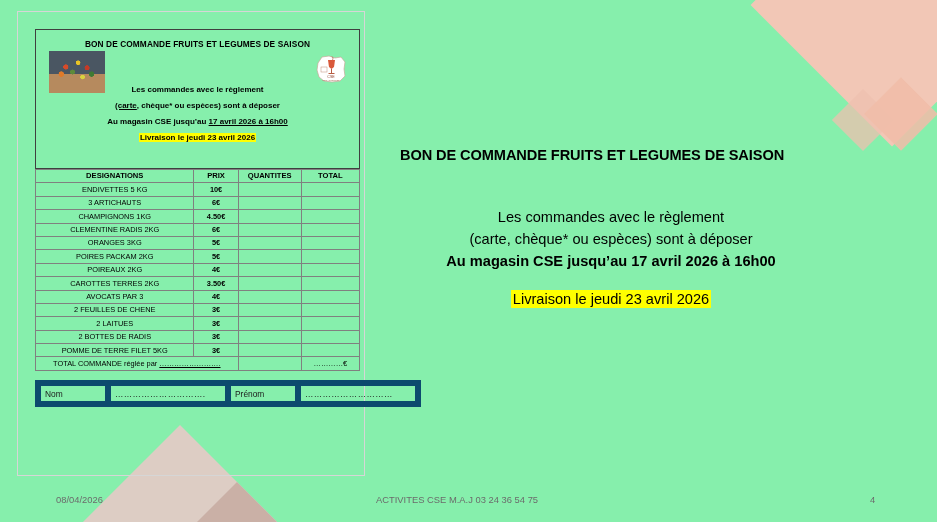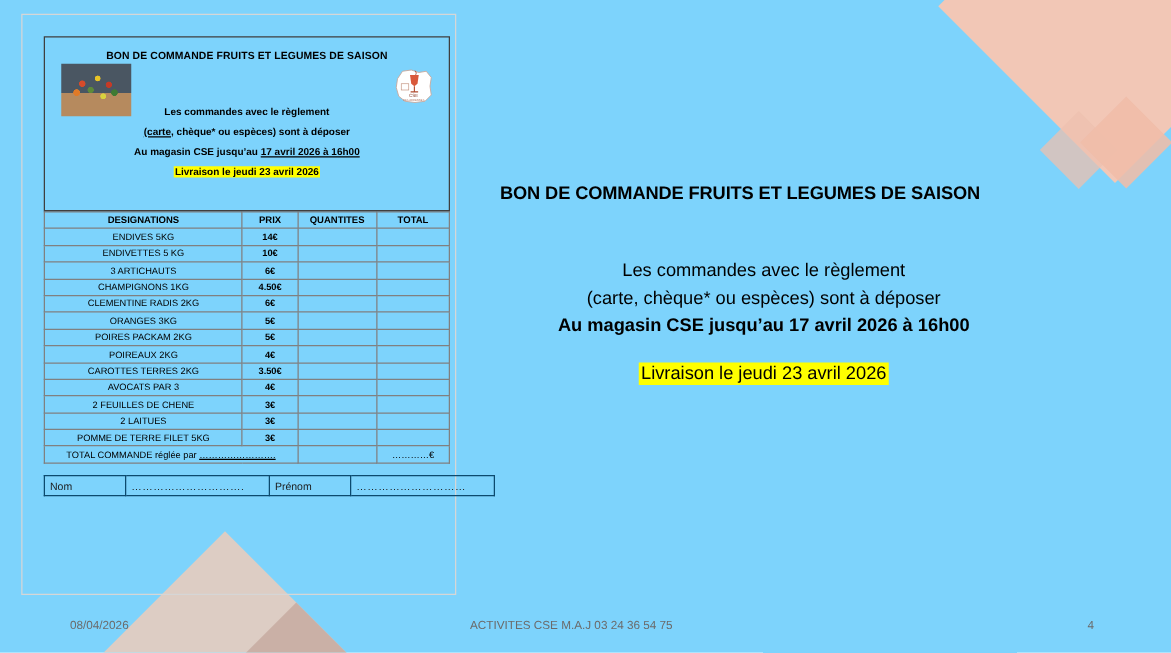--- a/index.html
+++ b/index.html
@@ -13,21 +13,21 @@
     overflow: hidden;
     font-family: "Liberation Sans", sans-serif;
     position: relative;
   }
 
   #slide {
     position: absolute;
     left: 0; top: 0;
     width: 937px;
     height: 522px;
-    background: #7dd3fc;
+    background: #86efac;
     overflow: hidden;
   }
 
   
   .deco { position: absolute; pointer-events: none; }
 
   #deco-tr-big {
     right: -55px;
     top: -95px;
     width: 200px;
@@ -188,21 +188,21 @@
   .dots-u { text-decoration: underline; }
 
   
   table.contact {
     border-collapse: collapse;
     width: 325px;
     margin-top: 9px;
     table-layout: fixed;
   }
   table.contact td {
-    border: 1px solid #0c4a6e;
+    border: 6px solid #0c4a6e;
     height: 15px;
     font-size: 8.4px;
     padding: 0 4px;
     vertical-align: middle;
     color: #1b1b1b;
   }
   td.lbl { width: 56px; }
   td.fill { width: 106px; letter-spacing: .4px; color:#3a3a3a;}
 
   
@@ -315,26 +315,20 @@
       <thead>
         <tr>
           <th>DESIGNATIONS</th>
           <th>PRIX</th>
           <th>QUANTITES</th>
           <th>TOTAL</th>
         </tr>
       </thead>
       <tbody id="items-body">
           <tr>
-            <td>ENDIVES 5KG</td>
-            <td class="price">14€</td>
-            <td></td>
-            <td></td>
-          </tr>
-          <tr>
             <td>ENDIVETTES 5 KG</td>
             <td class="price">10€</td>
             <td></td>
             <td></td>
           </tr>
           <tr>
             <td>3 ARTICHAUTS</td>
             <td class="price">6€</td>
             <td></td>
             <td></td>
@@ -382,20 +376,26 @@
             <td></td>
           </tr>
           <tr>
             <td>2 FEUILLES DE CHENE</td>
             <td class="price">3€</td>
             <td></td>
             <td></td>
           </tr>
           <tr>
             <td>2 LAITUES</td>
+            <td class="price">3€</td>
+            <td></td>
+            <td></td>
+          </tr>
+          <tr>
+            <td>2 BOTTES DE RADIS</td>
             <td class="price">3€</td>
             <td></td>
             <td></td>
           </tr>
           <tr>
             <td>POMME DE TERRE FILET 5KG</td>
             <td class="price">3€</td>
             <td></td>
             <td></td>
           </tr>

